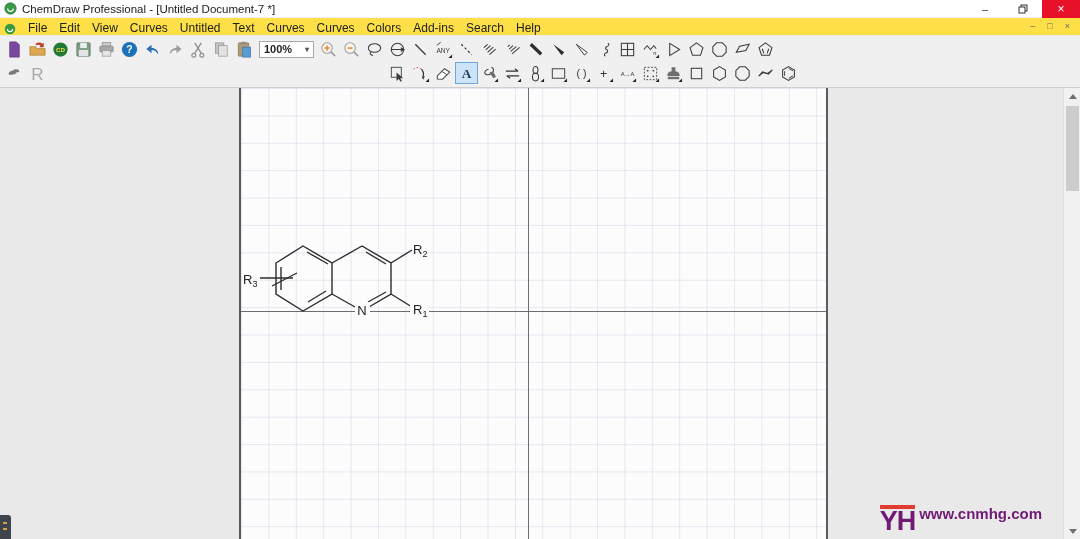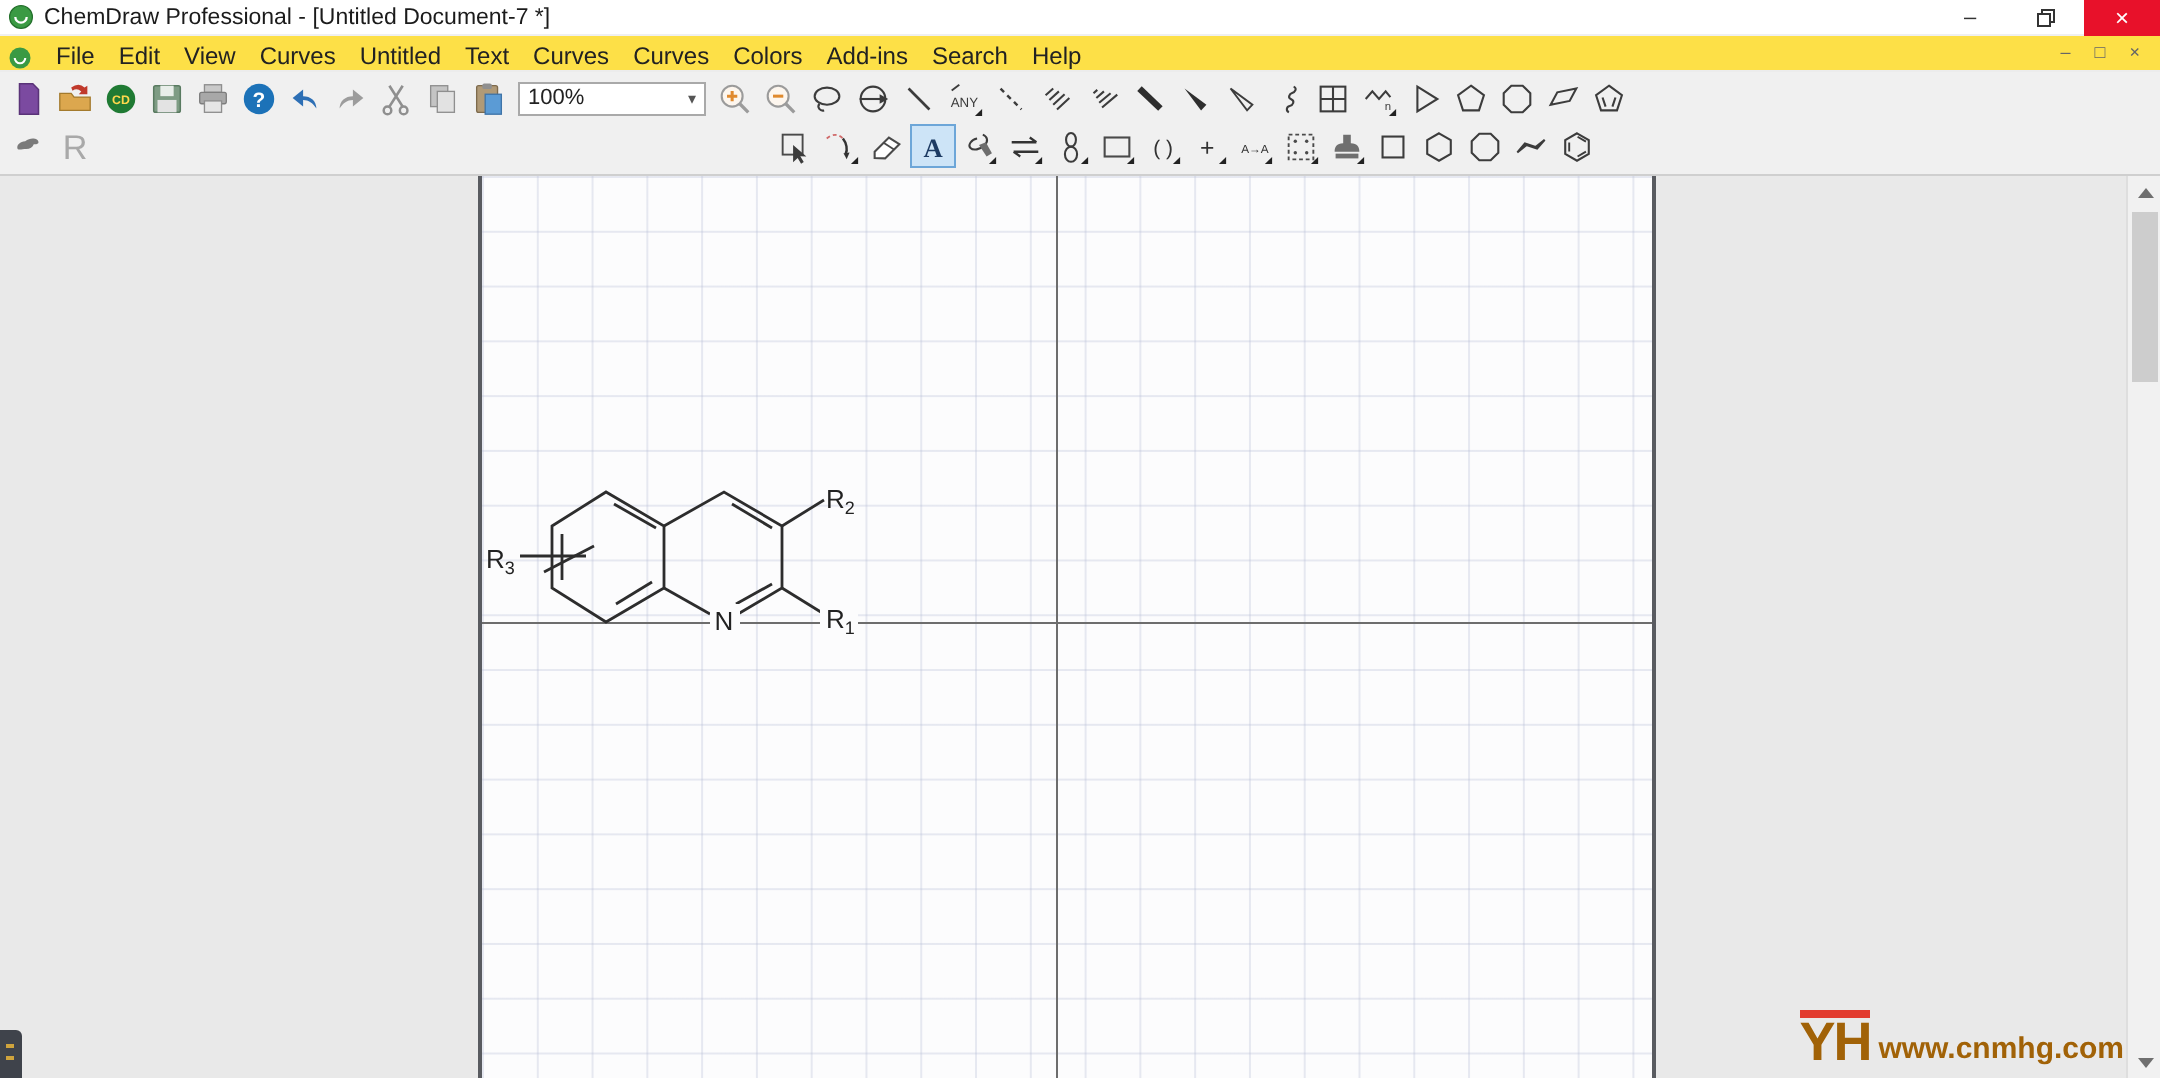--- a/index.html
+++ b/index.html
@@ -24,23 +24,23 @@
   .mdi-controls { margin-left:auto; display:flex; gap:12px; padding-right:10px; }
   .mdi-btn { font-size:9px; color:#666; line-height:18px; }
 
   
   .toolbars { background:#f0f0f0; border-bottom:1px solid #cfcfcf; padding:1px 0 2px 0; }
   .trow { display:flex; align-items:center; height:24px; padding-left:3px; }
   .tslot { width:23px; height:22px; display:flex; align-items:center; justify-content:center;
     flex:0 0 auto; border:1px solid transparent; }
   .tslot svg { width:19px; height:19px; }
   .tslot.selected { background:#cde4f7; border:1px solid #6da6d8; }
-  .zoom-dd { width:94px; height:17px; background:#fff; border:1px solid #a9a9a9;
+  .zoom-dd { width:55px; height:17px; background:#fff; border:1px solid #a9a9a9;
     display:flex; align-items:center; font-size:11px; color:#222; padding:0 4px;
-    margin:0 3px; flex:0 0 auto; }
+    margin:0 3px; flex:0 0 auto;font-weight:bold; }
   .zoom-dd .chev { margin-left:auto; font-size:8px; color:#555; }
   .big-gap { margin-left:337px; }
 
   
   .canvas { position:relative; width:1080px; height:451px; background:#e9e9e9; overflow:hidden; }
   .page { position:absolute; left:239px; top:0; width:589px; height:451px;
     background-color:#fcfcfd;
     background-image:
       linear-gradient(to right, rgba(183,190,214,0.32) 1px, transparent 1px),
       linear-gradient(to bottom, rgba(183,190,214,0.32) 1px, transparent 1px);
@@ -56,22 +56,22 @@
   .vs-arrow { position:absolute; left:0; width:17px; height:16px;
     display:flex; align-items:center; justify-content:center; }
   .vs-arrow.up { top:0; } .vs-arrow.down { bottom:0; }
   .tri-up { width:0; height:0; border-left:4px solid transparent; border-right:4px solid transparent;
     border-bottom:5px solid #6f6f6f; }
   .tri-down { width:0; height:0; border-left:4px solid transparent; border-right:4px solid transparent;
     border-top:5px solid #6f6f6f; }
   .vs-thumb { position:absolute; left:2px; top:18px; width:13px; height:85px; background:#cdcdcd; }
 
   
-  .watermark { position:absolute; right:18px; bottom:6px; display:flex; align-items:flex-end;
-    color:#a16207; }
+  .watermark { position:absolute; right:38px; bottom:6px; display:flex; align-items:flex-start;
+    color:#701a75; }
   .wm-logo { font-weight:900; font-size:27px; line-height:0.85; letter-spacing:-1px;
     border-top:4px solid #e23b2f; padding-top:1px; }
   .wm-url { font-size:15px; font-weight:bold; margin-left:4px; }
   .corner-frag { position:absolute; left:0; bottom:0; width:11px; height:24px;
     background:#3f434b; border-radius:0 3px 0 0; }
   .corner-frag i { position:absolute; left:3px; width:4px; height:2px; background:#cfa43d; display:block; }
 </style>
 </head>
 <body>
 

